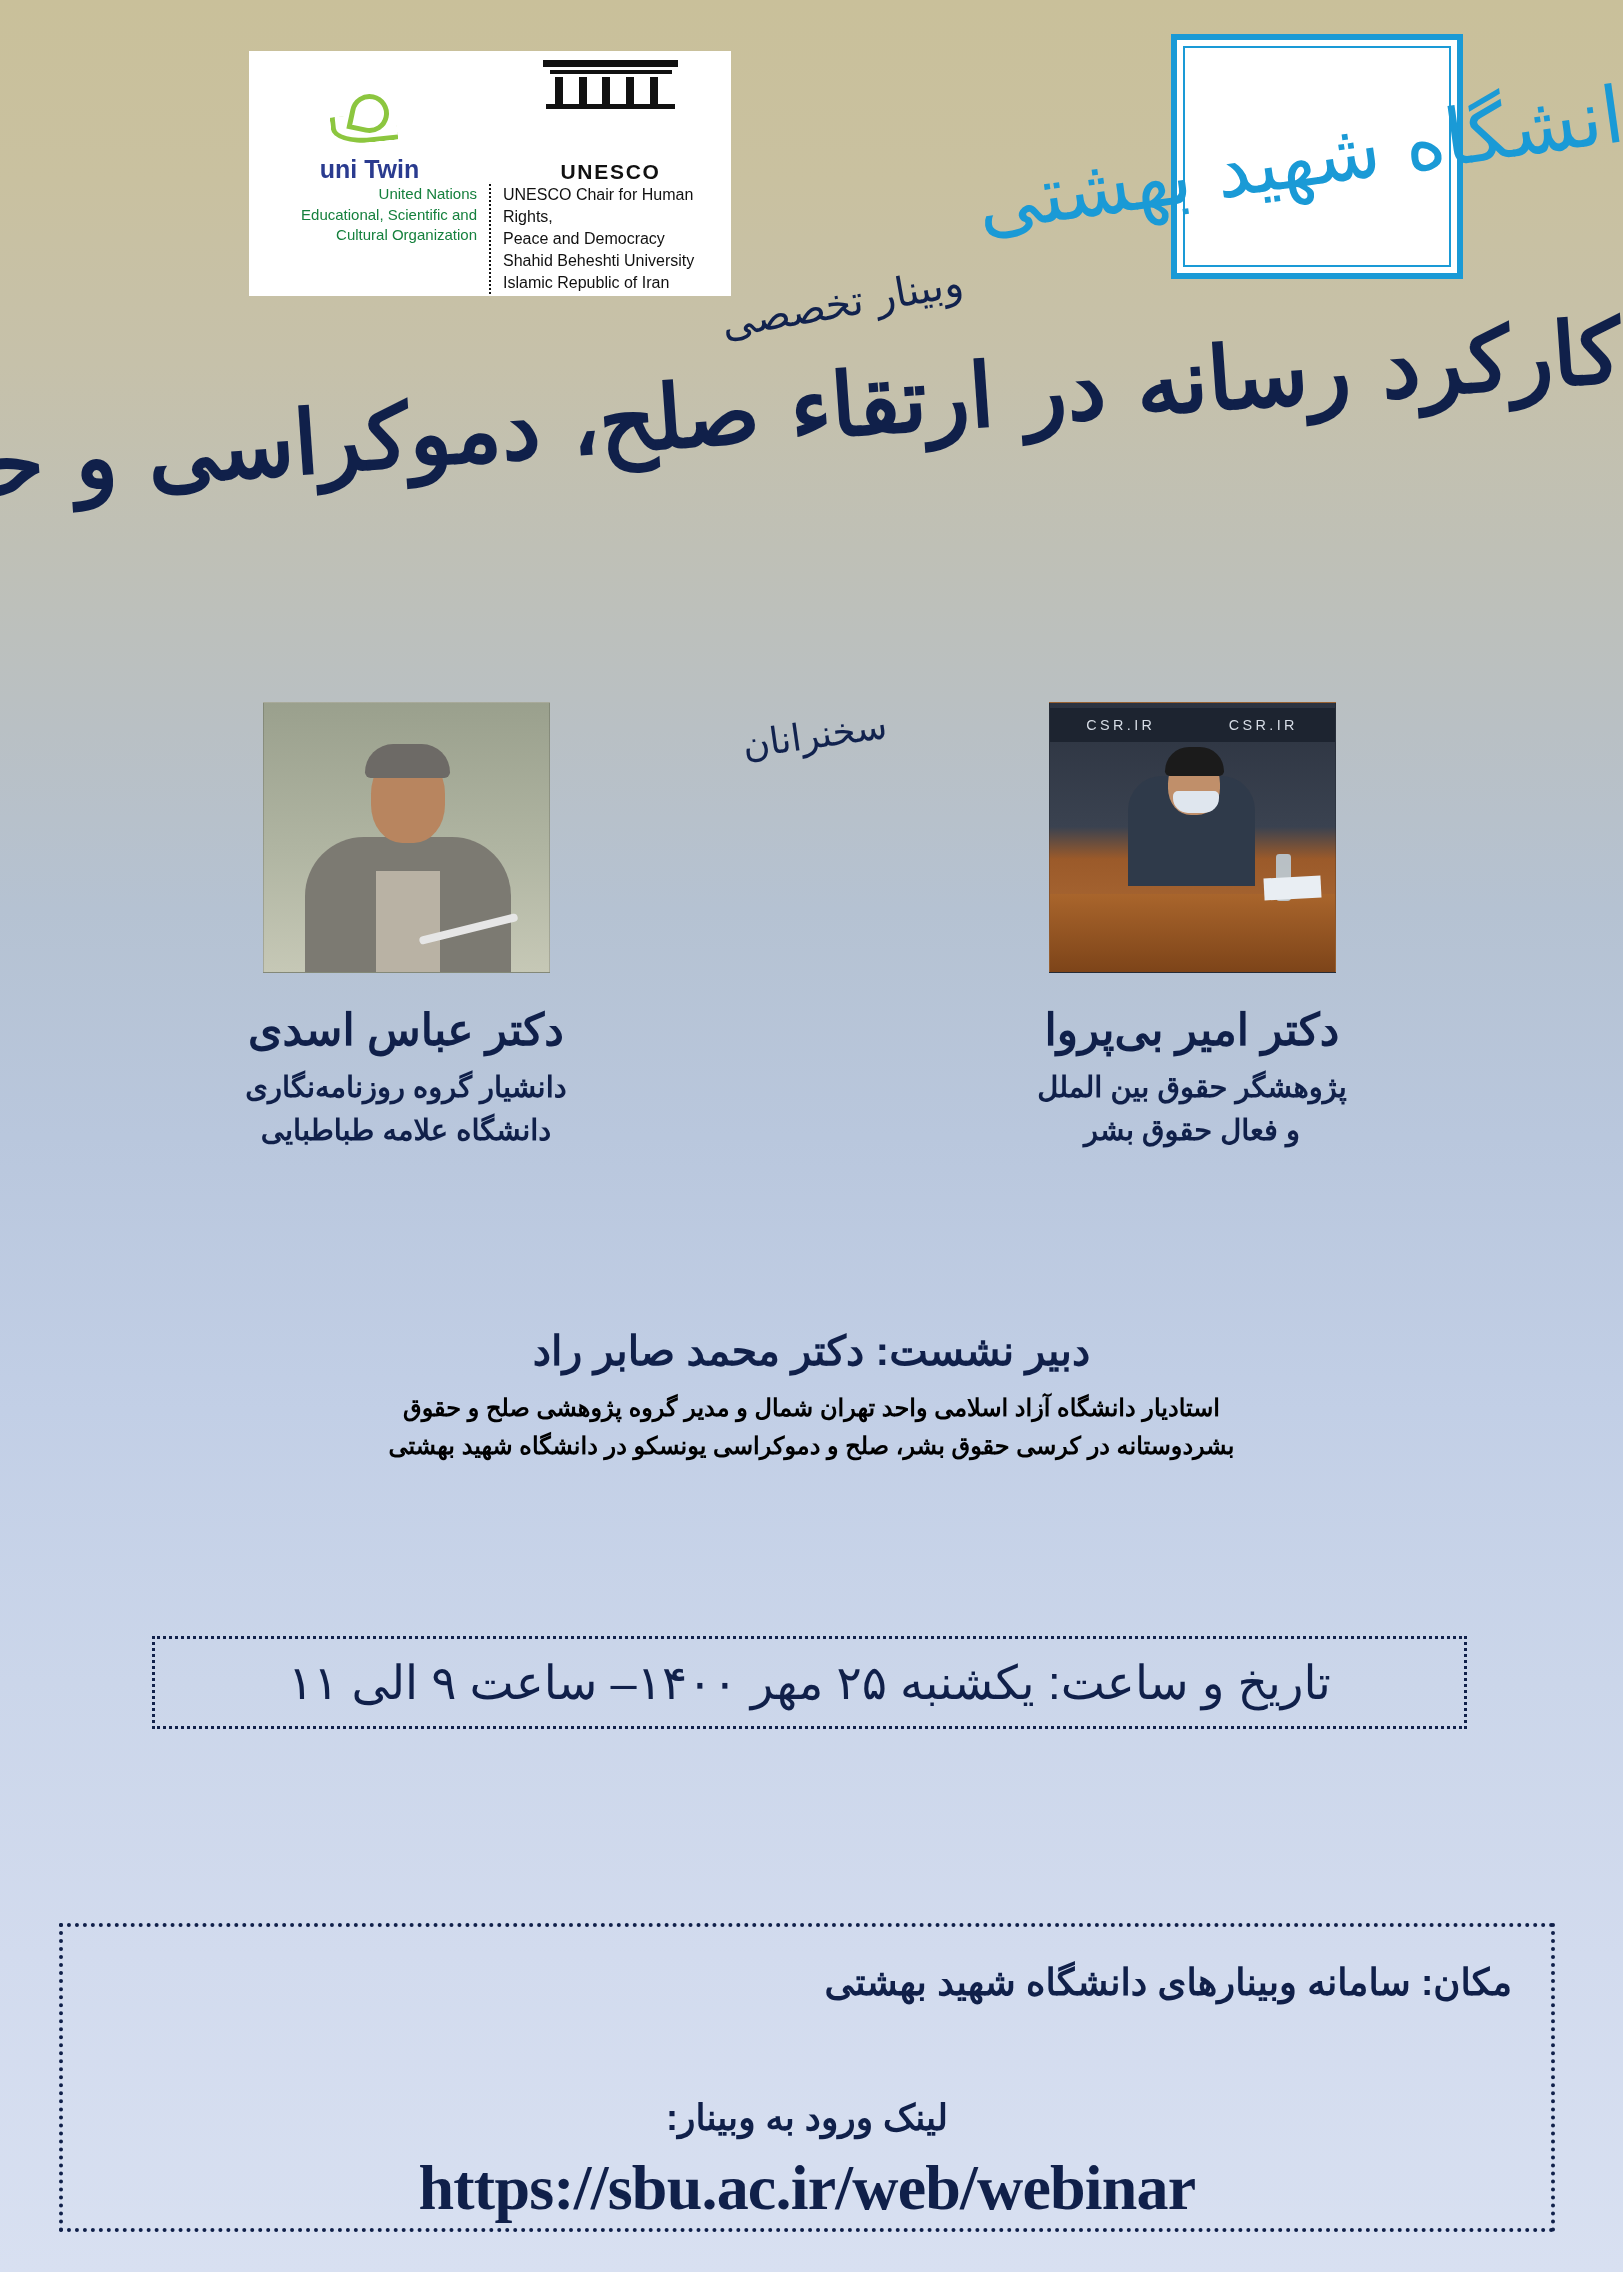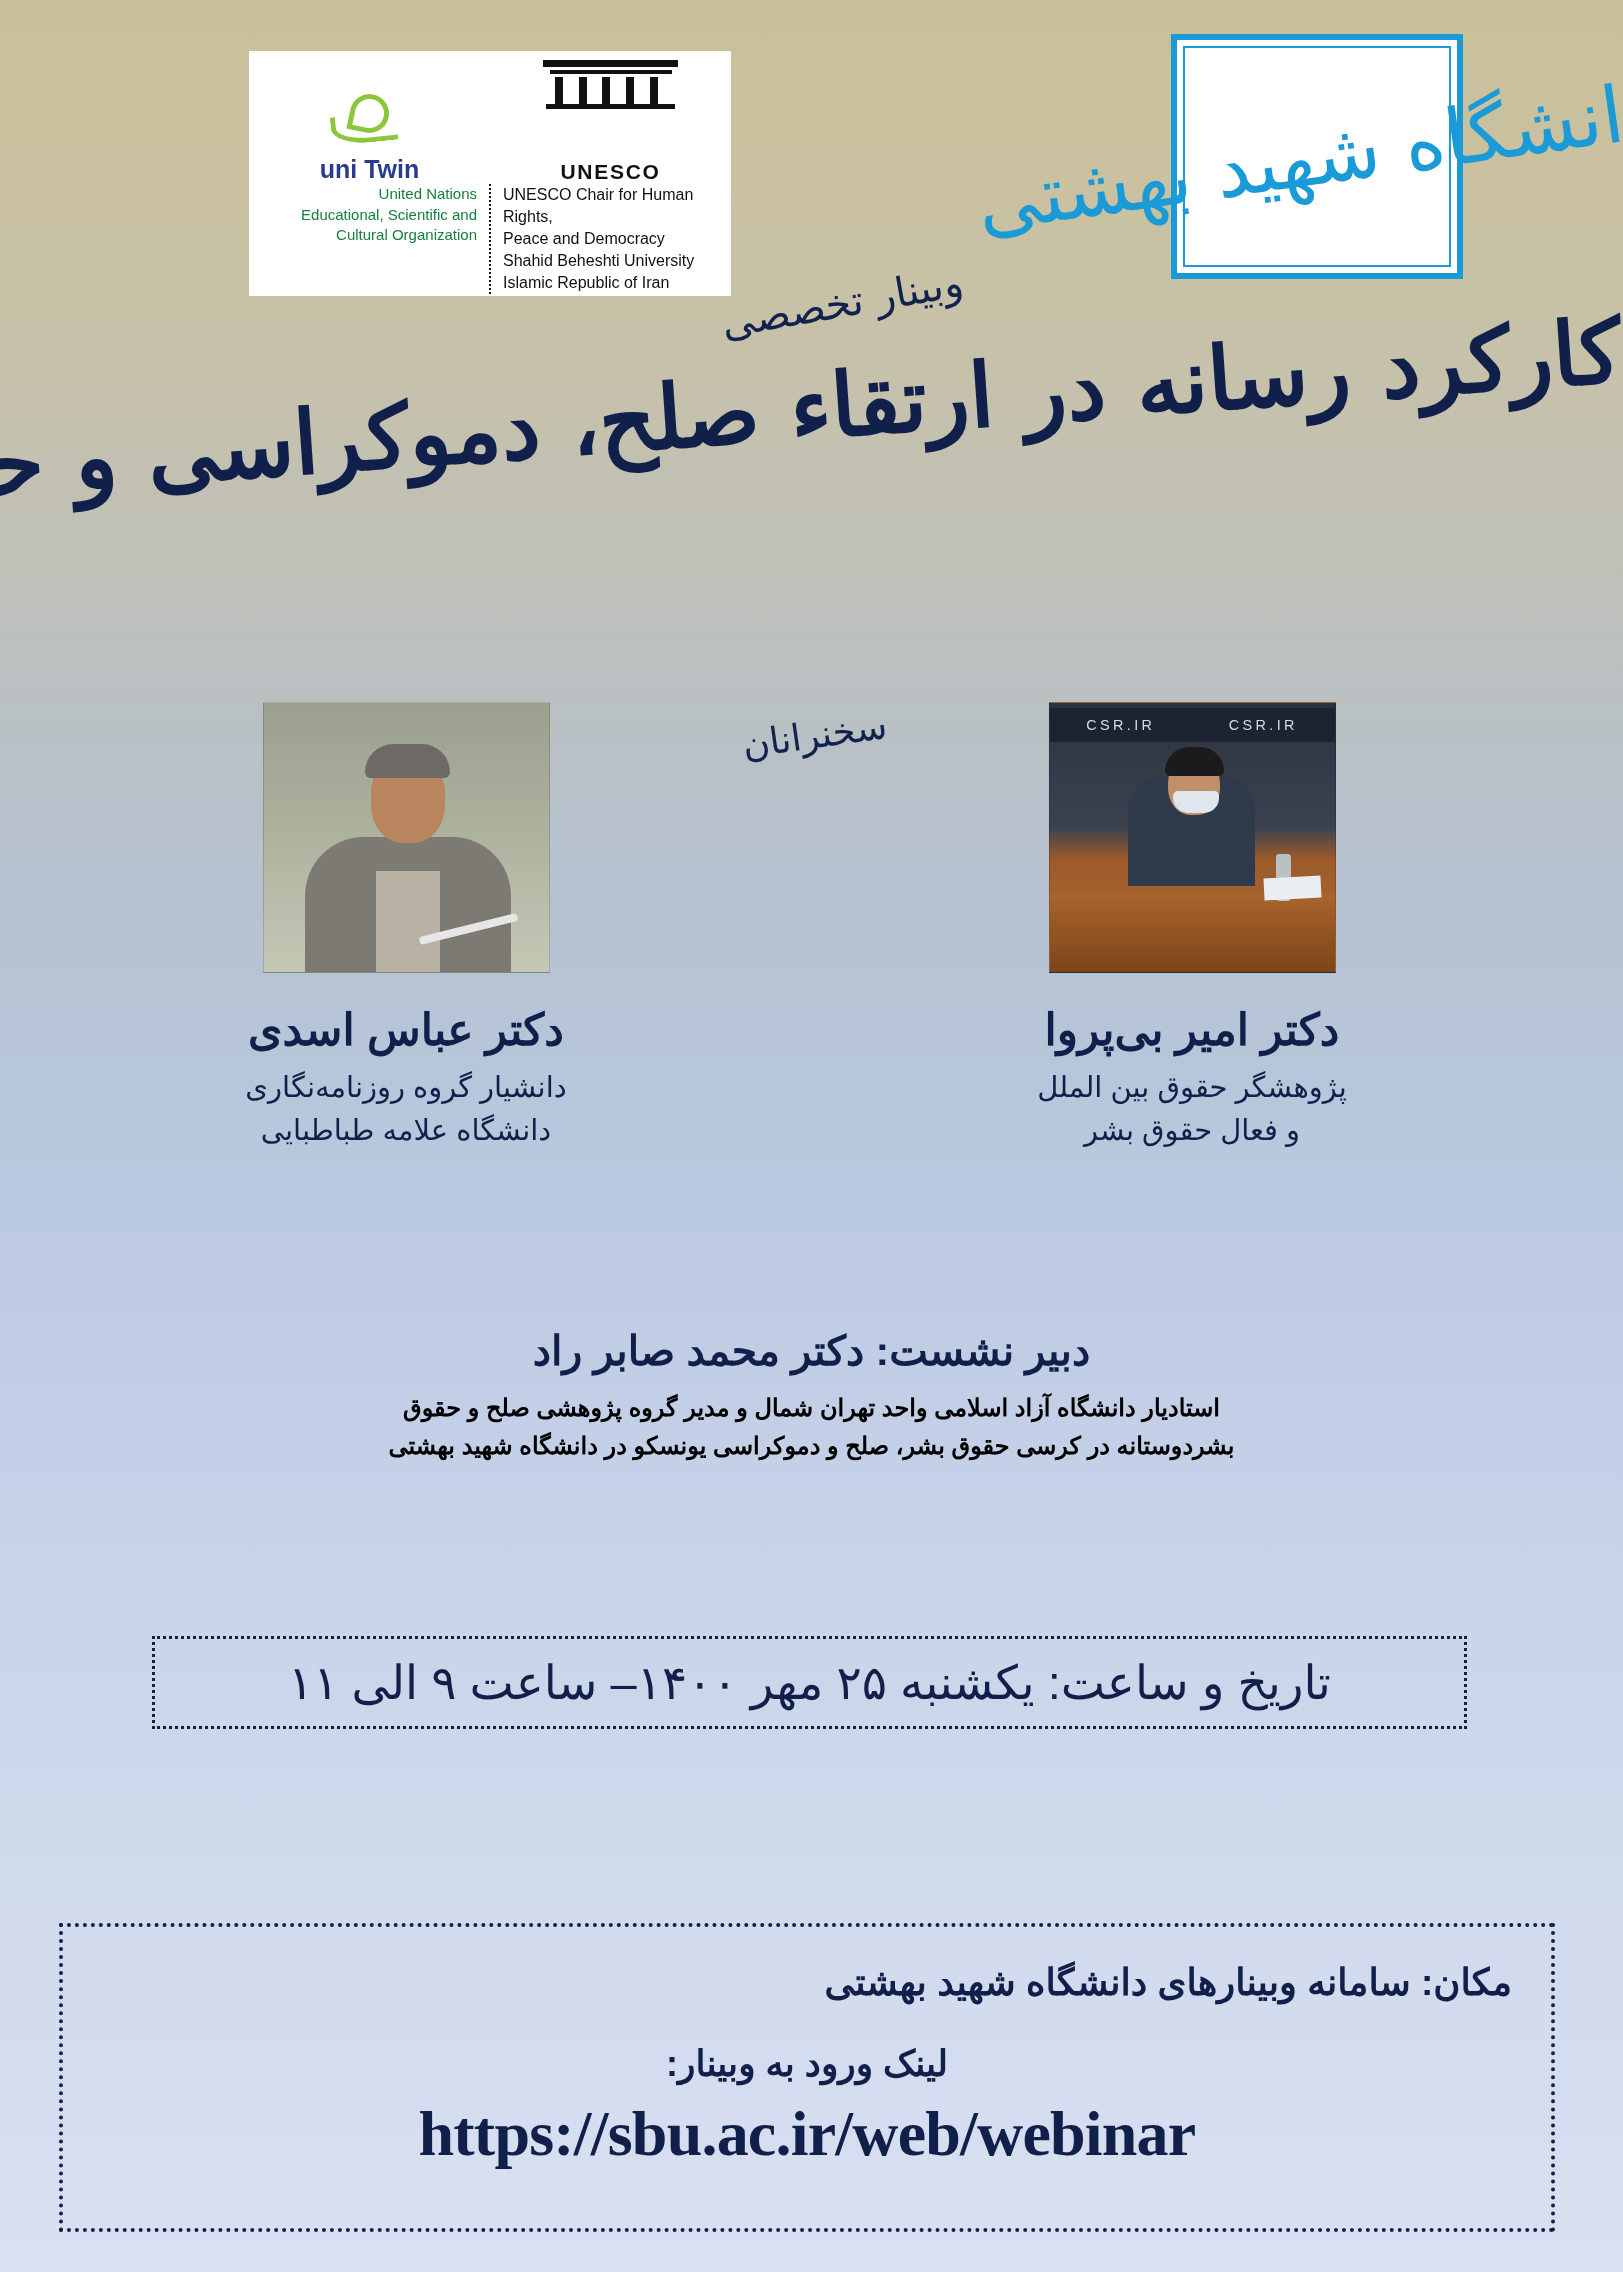--- a/index.html
+++ b/index.html
@@ -339,21 +339,21 @@
   .sp-name {
     margin-top: 29px;
     font-size: 44px;
     font-weight: bold;
     color: #10204a;
     line-height: 1.25;
   }
   .sp-role {
     margin-top: 8.5px;
     font-size: 29px;
-    font-weight: normal;
+    font-weight: bold;
     color: #10204a;
     line-height: 1.5;
   }
 
   
   .chair {
     position: absolute;
     left: 127px;
     right: 127px;
     top: 1327px;
@@ -401,21 +401,21 @@
     border: 4.2px dotted #10204a;
     padding: 34px 39px 0 39px;
   }
   .place-text {
     text-align: right;
     font-size: 37px;
     font-weight: bold;
     color: #10204a;
   }
   .link-label {
-    margin-top: 39px;
+    margin-top: 93px;
     text-align: center;
     font-size: 36px;
     font-weight: bold;
     color: #10204a;
   }
   .url {
     margin-top: 12px;
     text-align: center;
     direction: ltr;
     font-family: Liberation Serif, serif;

